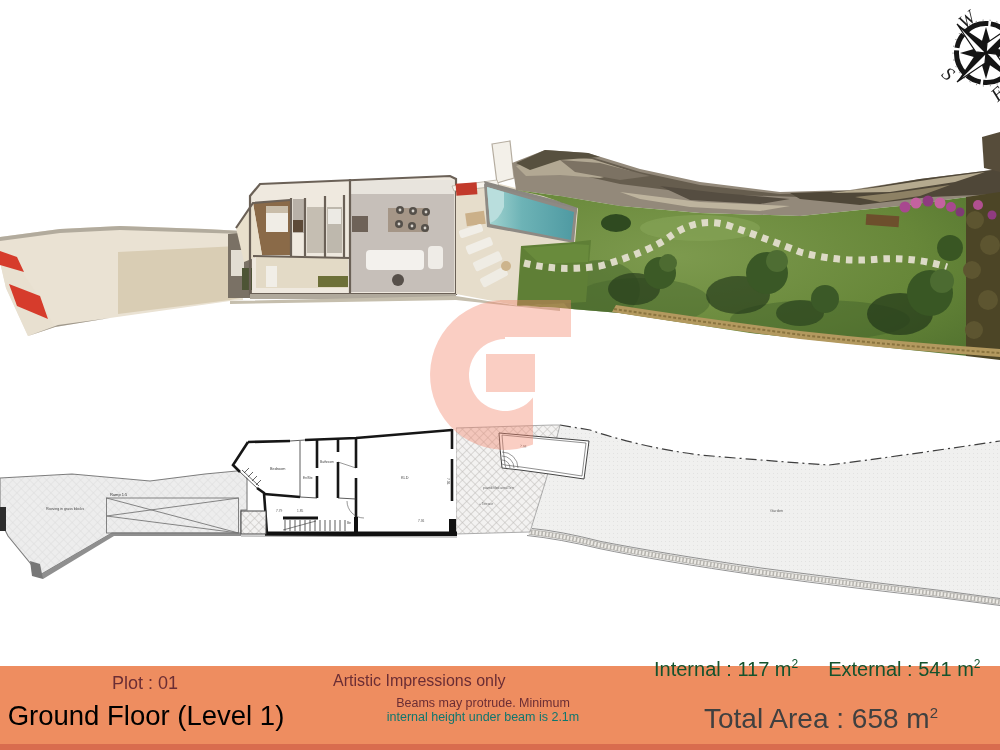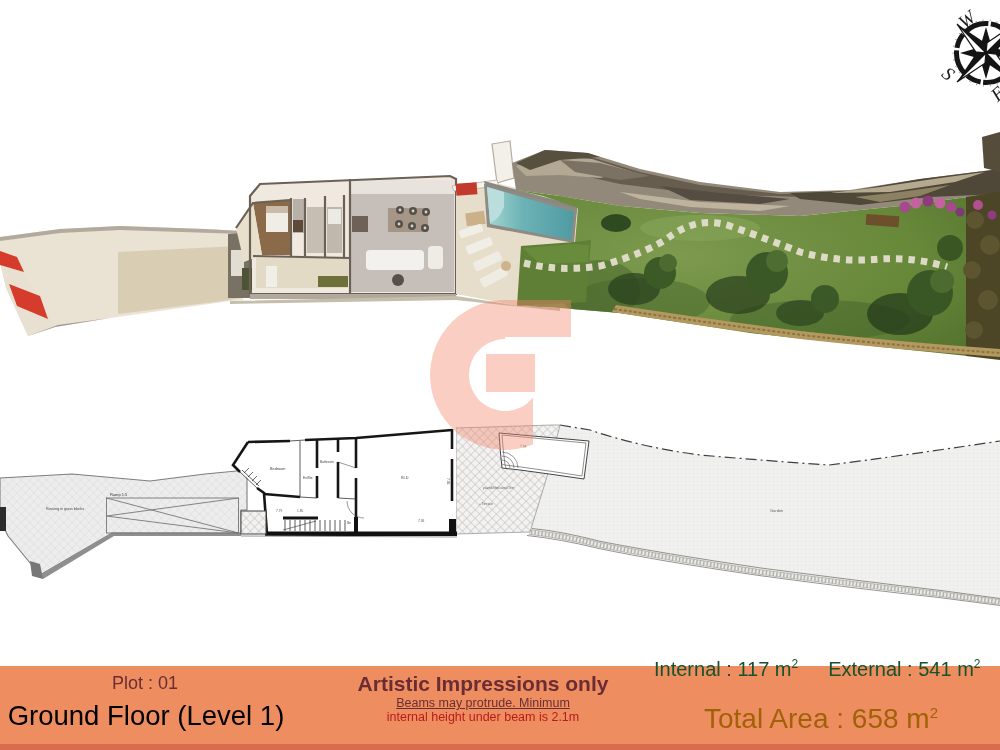--- a/index.html
+++ b/index.html
@@ -355,21 +355,21 @@
     <path d="M505,300 A75,75 0 1 0 533,444.6 L533,397.6 A36,36 0 1 1 505,339 Z"></path>
     <rect x="500" y="300" width="71" height="37"></rect>
     <rect x="486" y="354" width="49" height="38"></rect>
   </g>
 </svg>
 
 <div class="abs" style="left:0;top:666px;width:1000px;height:84px;background:#ee8d60;"></div>
 <div class="abs" style="left:0;top:744px;width:1000px;height:6px;background:#d96c4e;"></div>
 <div class="abs" style="left:0;top:673px;width:290px;text-align:center;color:#6b2d34;font-size:18px;">Plot : 01</div>
 <div class="abs" style="left:0;top:700px;width:292px;text-align:center;color:#000000;font-size:27.5px;">Ground Floor (Level 1)</div>
-<div class="abs" style="left:333px;top:672px;width:300px;text-align:center;color:#6b2d34;font-size:21px;font-weight:bold;">Artistic Impressions only</div>
-<div class="abs" style="left:333px;top:696px;width:300px;text-align:center;color:#6b2d34;font-size:12.5px;text-decoration:underline;">Beams may protrude. Minimum</div>
-<div class="abs" style="left:333px;top:710px;width:300px;text-align:center;color:#b91c1c;font-size:12.5px;">internal height under beam is 2.1m</div>
+<div class="abs" style="left:333px;top:672px;width:300px;text-align:left;color:#6b2d34;font-size:16px;">Artistic Impressions only</div>
+<div class="abs" style="left:333px;top:696px;width:300px;text-align:center;color:#6b2d34;font-size:12.5px;">Beams may protrude. Minimum</div>
+<div class="abs" style="left:333px;top:710px;width:300px;text-align:center;color:#0f766e;font-size:12.5px;">internal height under beam is 2.1m</div>
 <div class="abs" style="left:654px;top:657px;width:346px;color:#14532d;font-size:20px;">
   Internal : 117 m<sup style="font-size:12px;">2</sup><span style="display:inline-block;width:30px;"></span>External : 541 m<sup style="font-size:12px;">2</sup>
 </div>
-<div class="abs" style="left:656px;top:703px;width:330px;text-align:center;color:#a16207;font-size:28px;">
+<div class="abs" style="left:656px;top:703px;width:330px;text-align:center;color:#404040;font-size:28px;">
   Total Area : 658 m<sup style="font-size:15px;">2</sup>
 </div>
 
 </body></html>

